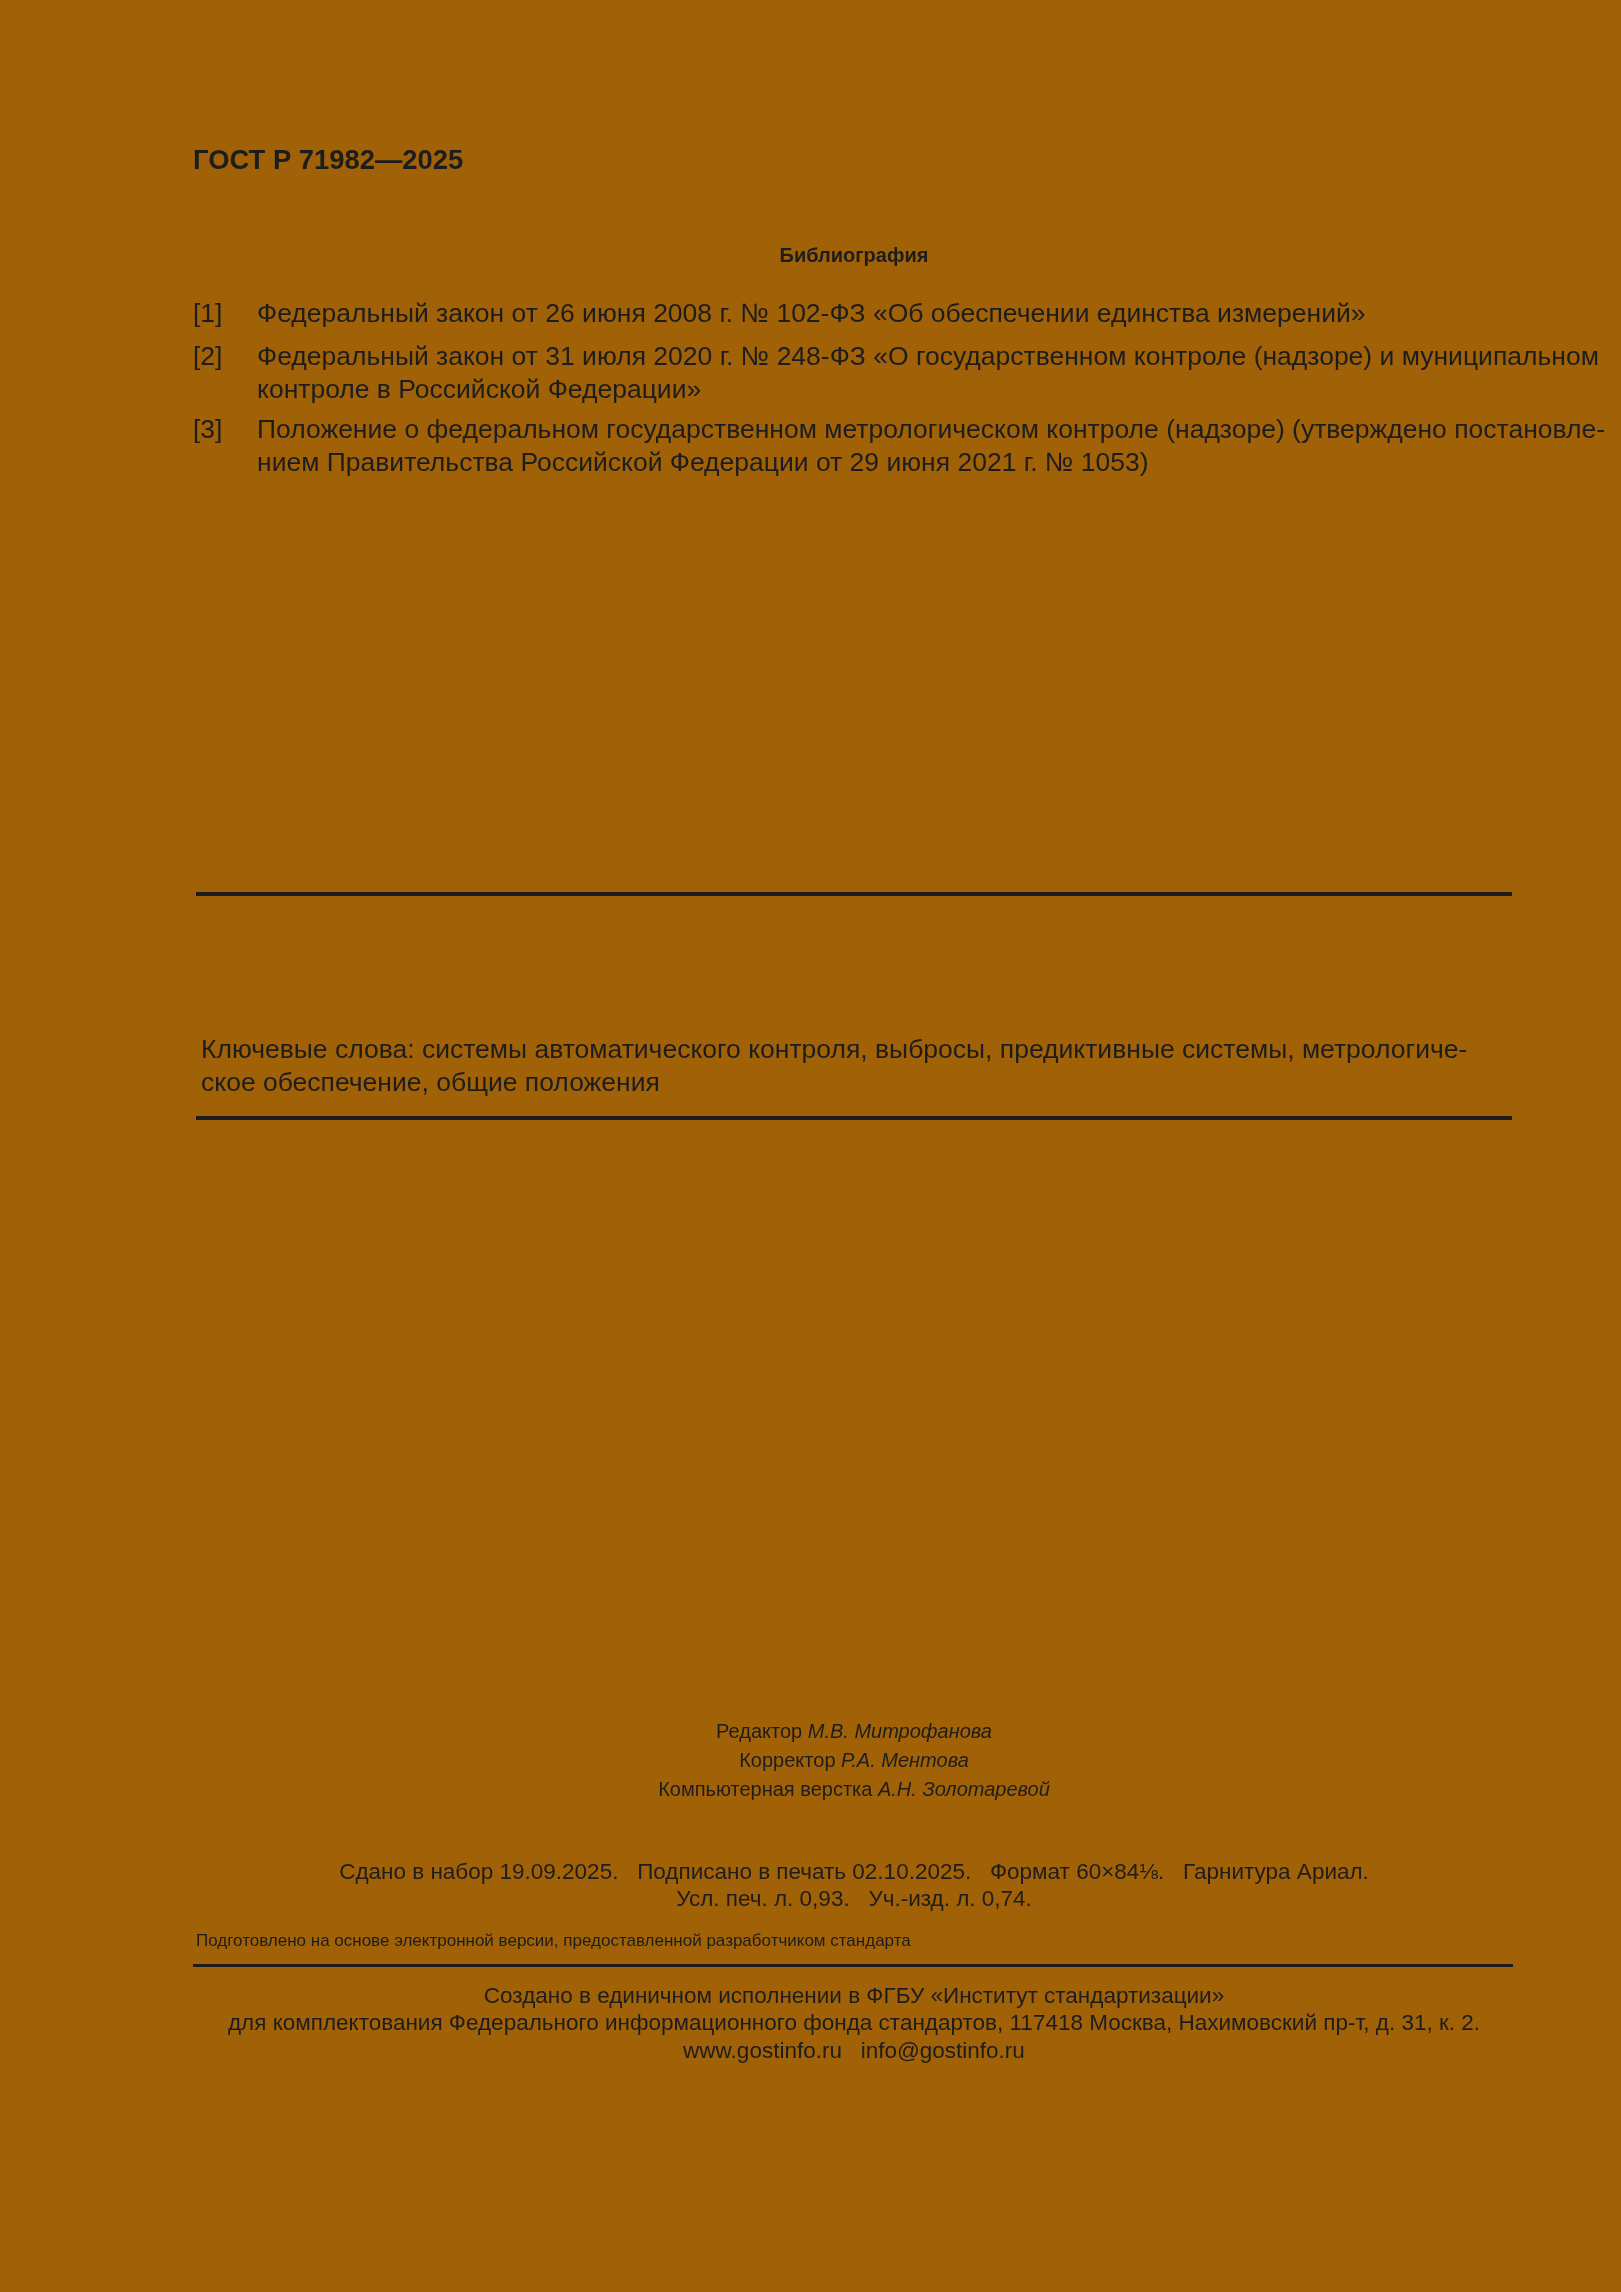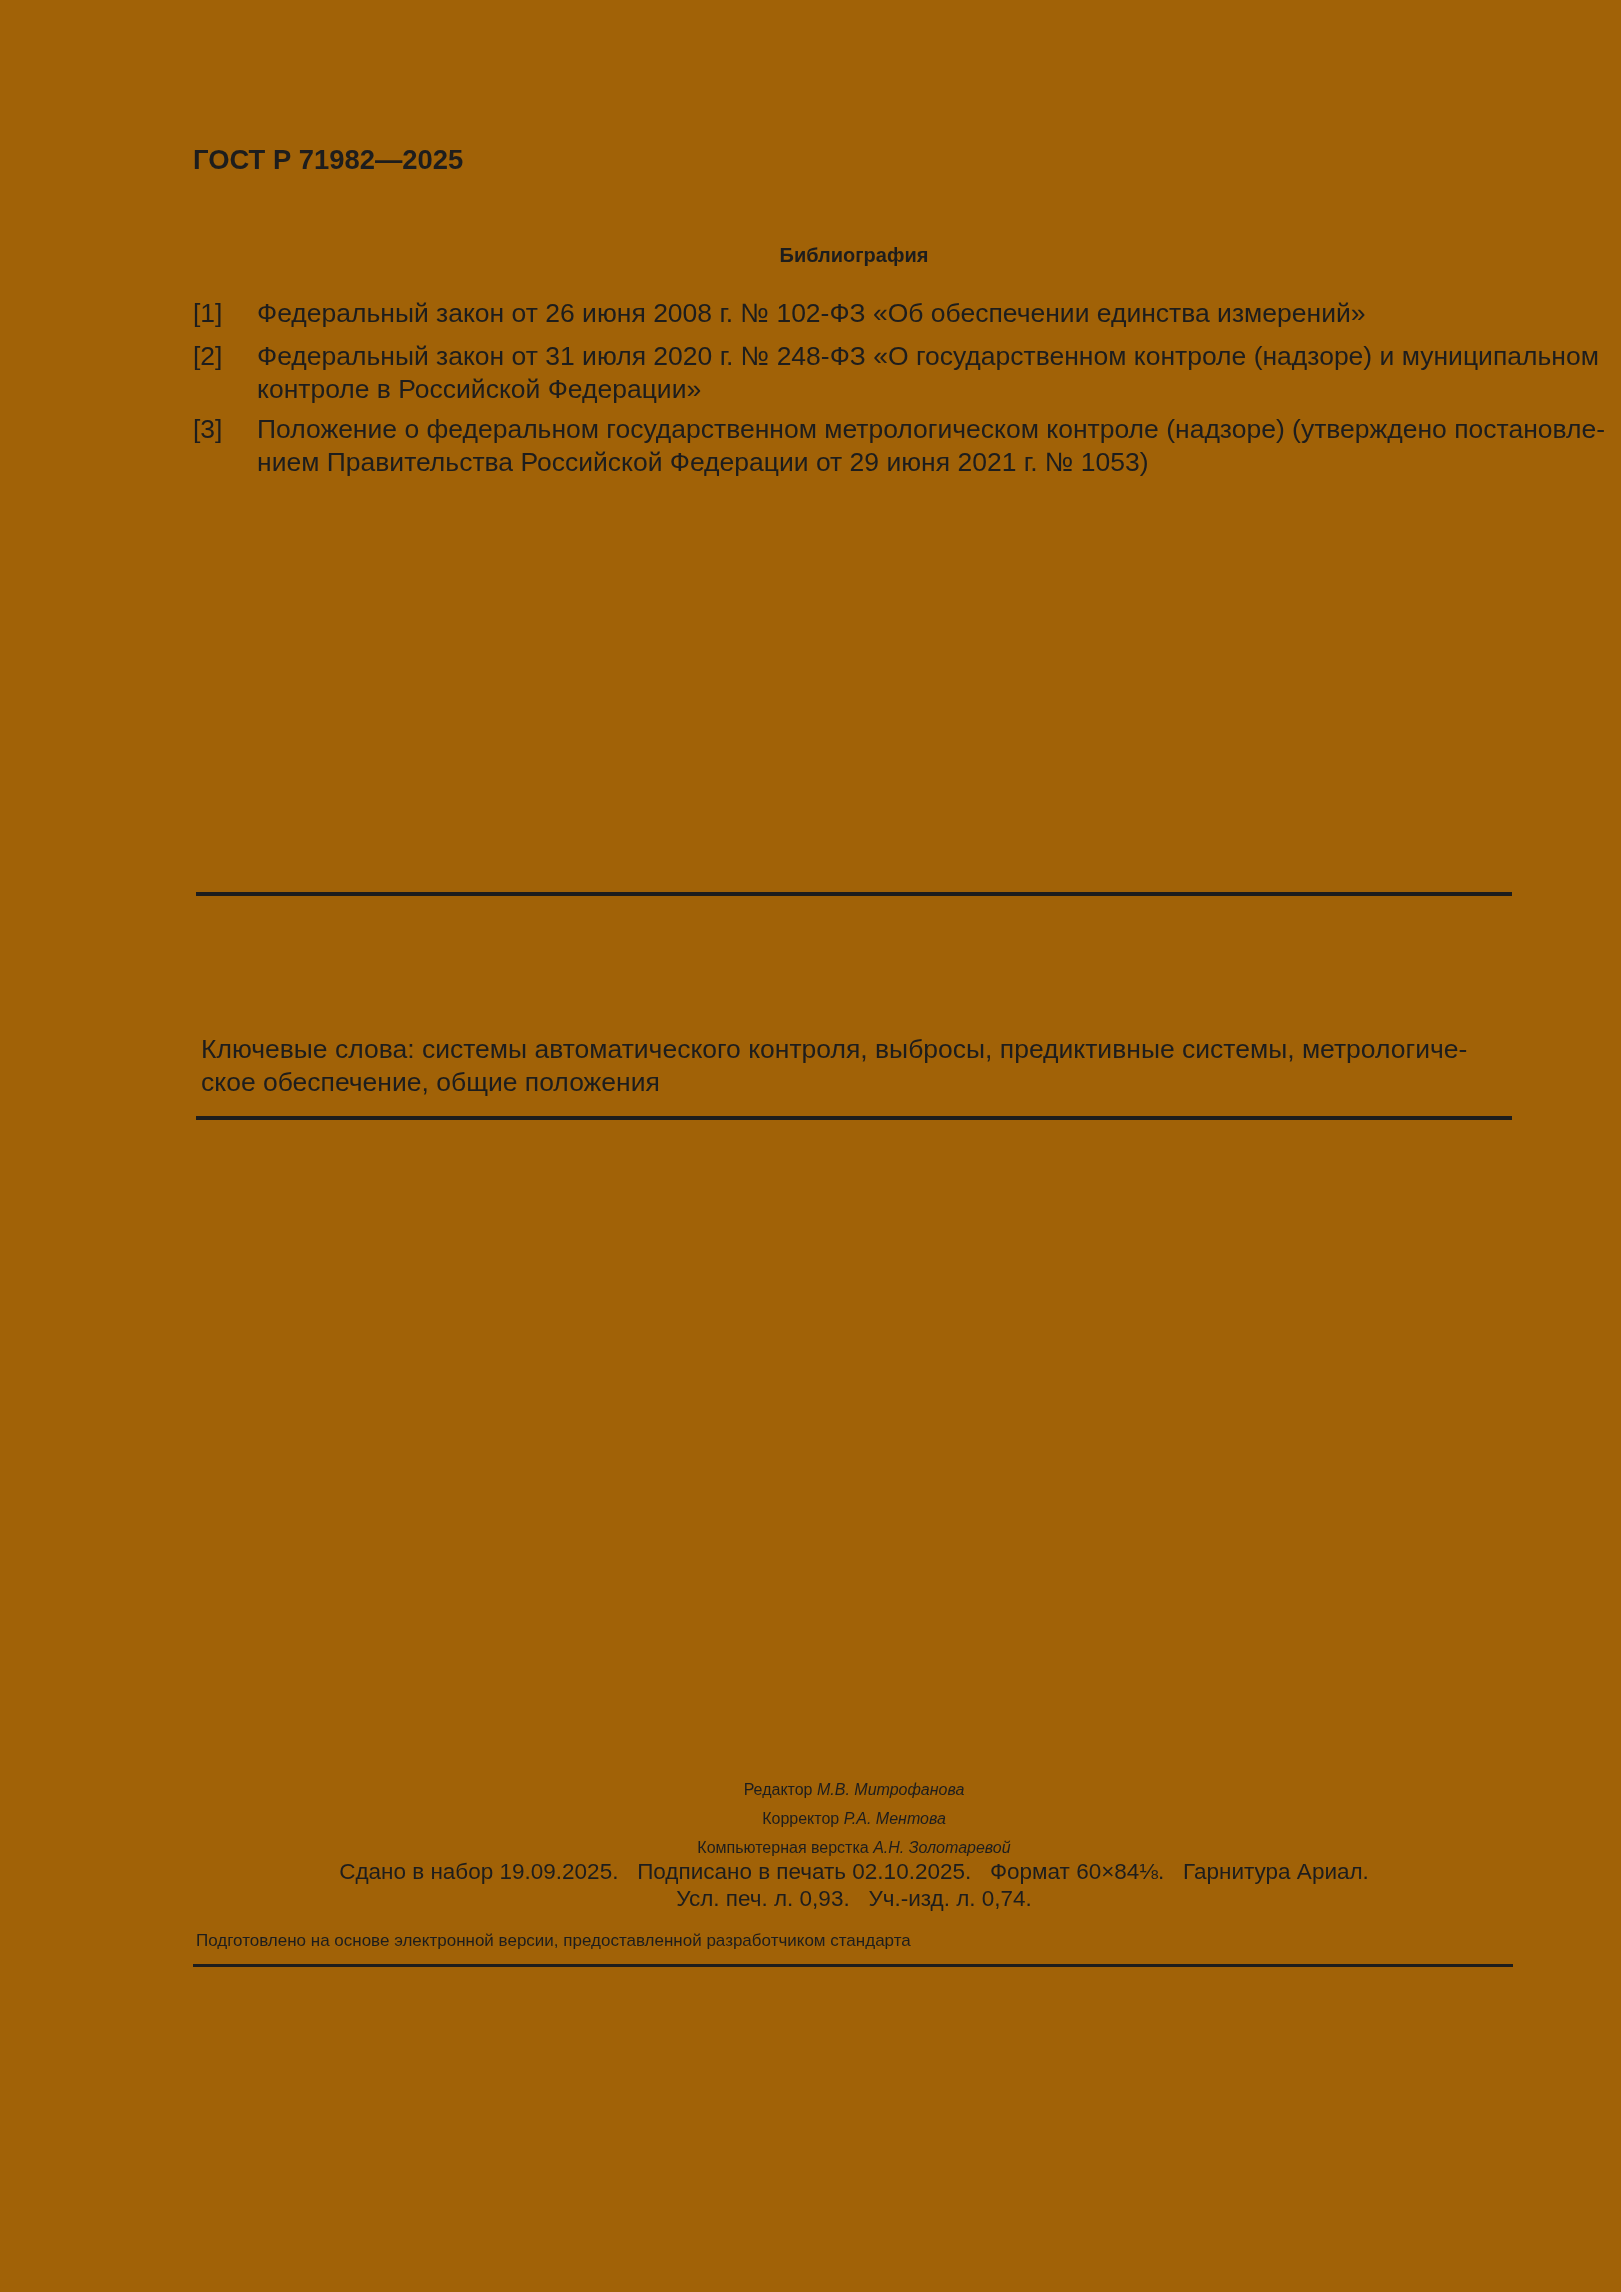--- a/index.html
+++ b/index.html
@@ -48,23 +48,23 @@
     font-size: 26.5px; line-height: 33px;
   }
   .keywords {
     left: 201px; top: 1025px;
     font-size: 26.5px; line-height: 33px;
     white-space: pre;
     margin-top: 8px;
   }
 
   .editors {
-    left: 196px; top: 1775px; width: 1316px;
+    left: 196px; top: 1717px; width: 1316px;
     text-align: center;
-    font-size: 16px; line-height: 29px;
+    font-size: 20px; line-height: 29px;
   }
   .editors .name { font-style: italic; }
 
   .print-info {
     left: 196px; top: 1852px; width: 1316px;
     text-align: center;
     font-size: 22.5px; line-height: 27.4px; margin-top: 6px;
   }
   .print-info div { white-space: pre; }
 
@@ -132,15 +132,20 @@
 
   <div class="abs print-info">
     <div>Сдано в набор 19.09.2025.   Подписано в печать 02.10.2025.   Формат 60×84⅛.   Гарнитура Ариал.</div>
     <div>Усл. печ. л. 0,93.   Уч.-изд. л. 0,74.</div>
   </div>
 
   <div class="abs prepared">Подготовлено на основе электронной версии, предоставленной разработчиком стандарта</div>
 
   <div class="abs rule rule-3"></div>
 
+  <div class="abs footer">
+    <div>Создано в единичном исполнении в ФГБУ «Институт стандартизации»</div>
+    <div>для комплектования Федерального информационного фонда стандартов, 117418 Москва, Нахимовский пр-т, д. 31, к. 2.</div>
+    <div>www.gostinfo.ru   info@gostinfo.ru</div>
+  </div>
 
 </div>
 
 
 </body></html>

